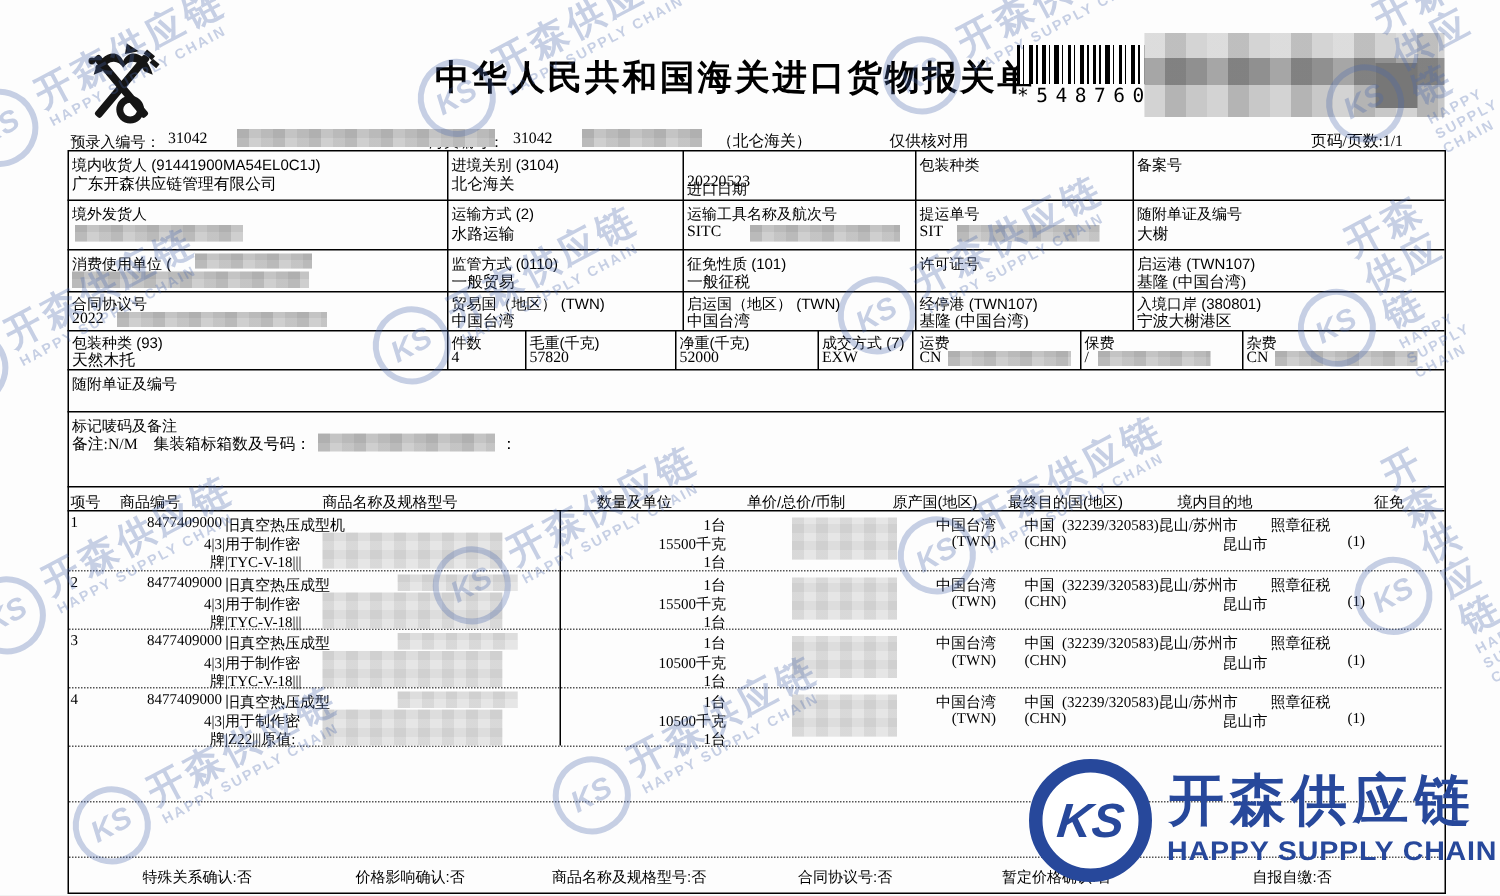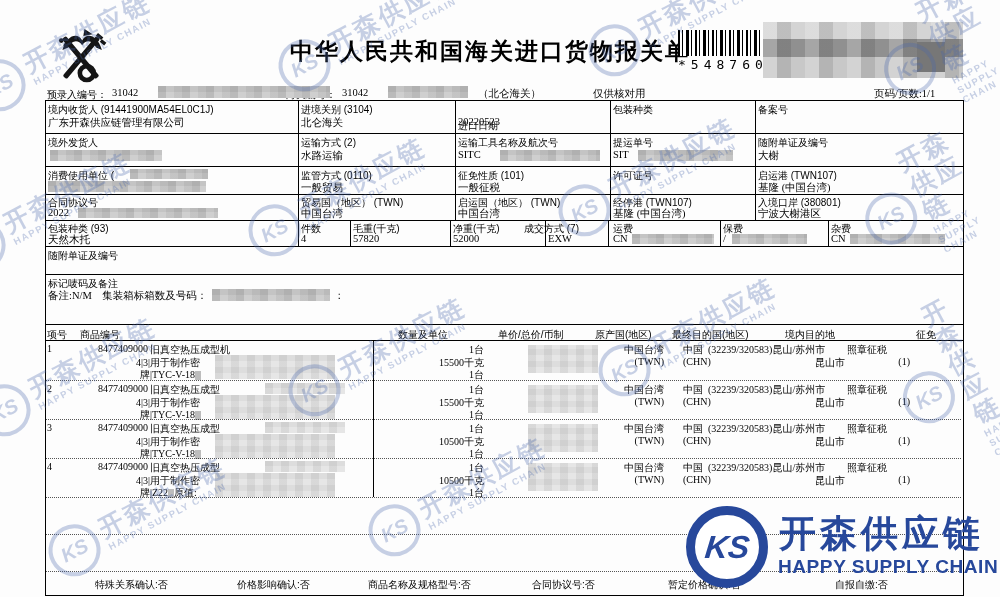--- a/index.html
+++ b/index.html
@@ -255,40 +255,41 @@
   <span class="t val" style="left:758px;top:207px">宁波大榭港区</span>
 
   <span class="t lbl" style="left:48px;top:222px">包装种类 (93)</span>
   <span class="t val" style="left:48px;top:233px">天然木托</span>
   <span class="t lbl" style="left:301px;top:222px">件数</span>
   <span class="t val" style="left:301px;top:233px">4</span>
   <span class="t lbl" style="left:353px;top:222px">毛重(千克)</span>
   <span class="t val" style="left:353px;top:233px">57820</span>
   <span class="t lbl" style="left:453px;top:222px">净重(千克)</span>
   <span class="t val" style="left:453px;top:233px">52000</span>
-  <span class="t lbl" style="left:524px;top:222px">成交方式 (7)</span>
+  <span class="t lbl" style="left:548px;top:222px">成交方式 (7)</span>
   <span class="t val" style="left:548px;top:233px">EXW</span>
   <span class="t lbl" style="left:613px;top:222px">运费</span>
   <span class="t val" style="left:613px;top:233px">CN</span>
   <div class="mosaic z2" style="left:632px;top:234px;width:82px;height:10px"></div>
   <span class="t lbl" style="left:723px;top:222px">保费</span>
   <span class="t val" style="left:723px;top:233px">/</span>
   <div class="mosaic z2" style="left:732px;top:234px;width:75px;height:10px"></div>
   <span class="t lbl" style="left:831px;top:222px">杂费</span>
   <span class="t val" style="left:831px;top:233px">CN</span>
   <div class="mosaic z2" style="left:850px;top:234px;width:95px;height:10px"></div>
 
   <span class="t lbl" style="left:48px;top:249px">随附单证及编号</span>
   <span class="t lbl" style="left:48px;top:277px">标记唛码及备注</span>
   <span class="t val" style="left:48px;top:289px">备注:N/M　集装箱标箱数及号码：</span>
   <div class="mosaic z2" style="left:212px;top:289px;width:118px;height:12px"></div>
   <span class="t val" style="left:334px;top:289px">：</span>
 
   <span class="t lbl" style="left:47px;top:328px">项号</span>
   <span class="t lbl" style="left:80px;top:328px">商品编号</span>
+  <span class="t lbl" style="left:160px;top:328px;width:200px;text-align:center">商品名称及规格型号</span>
   <span class="t lbl" style="left:398px;top:328px">数量及单位</span>
   <span class="t lbl" style="left:498px;top:328px">单价/总价/币制</span>
   <span class="t lbl" style="left:595px;top:328px">原产国(地区)</span>
   <span class="t lbl" style="left:672px;top:328px">最终目的国(地区)</span>
   <span class="t lbl" style="left:785px;top:328px">境内目的地</span>
   <span class="t lbl" style="left:916px;top:328px">征免</span>
 
   <span class="t sm" style="left:47px;top:343px">1</span>
   <span class="t sm right" style="left:62px;top:343px;width:86px">8477409000</span>
   <span class="t sm" style="left:150px;top:343px">旧真空热压成型机</span>

